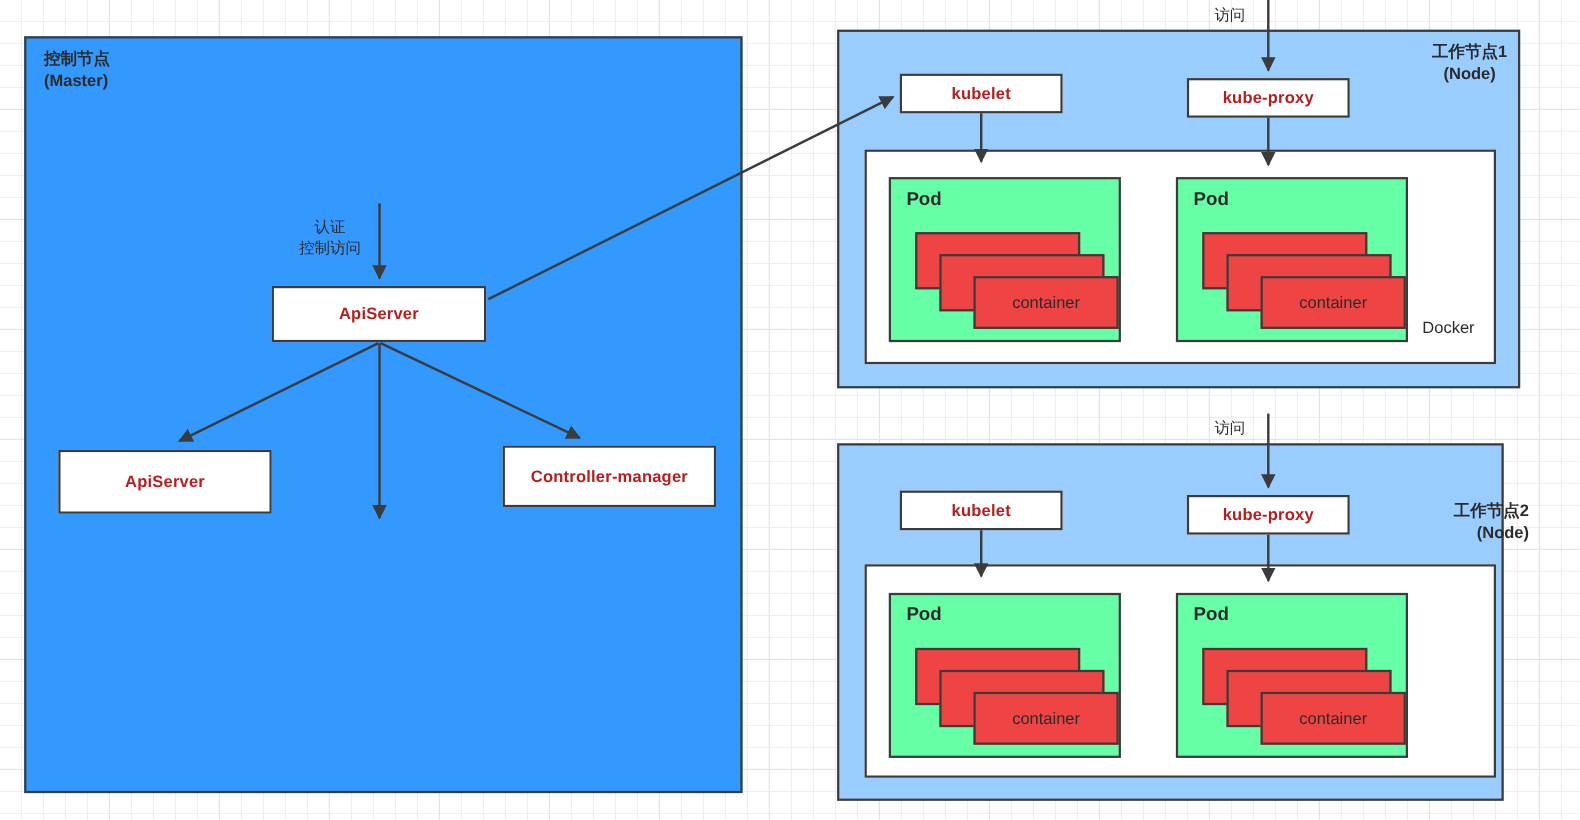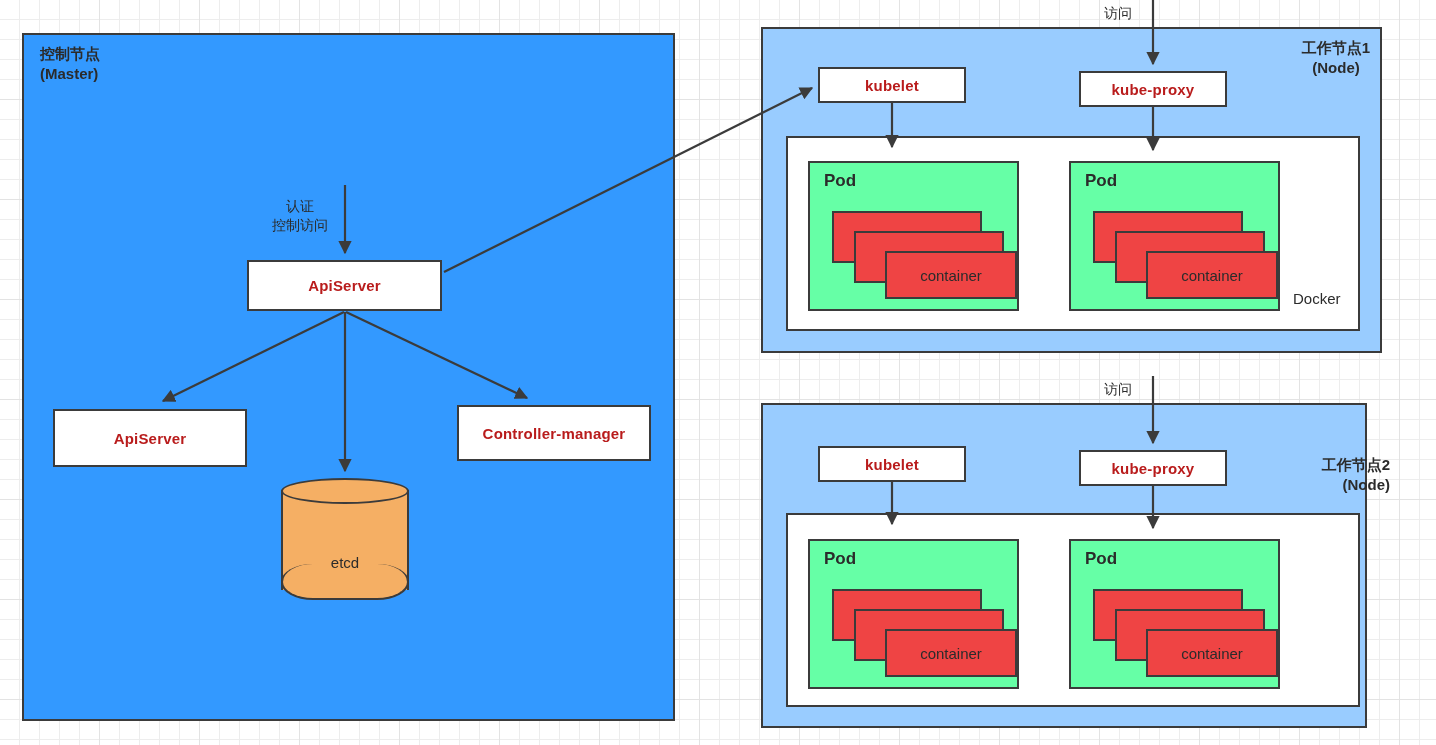--- a/index.html
+++ b/index.html
@@ -198,26 +198,20 @@
   </div>
 
   <div class="box wbox" id="kubelet2">kubelet</div>
   <div class="box wbox" id="kubeproxy2">kube-proxy</div>
   <div class="edge-label" id="visit2-label">访问</div>
 
   <div class="box wbox" id="apiserver">ApiServer</div>
   <div class="box wbox" id="scheduler">ApiServer</div>
   <div class="box wbox" id="ctrlmgr">Controller-manager</div>
 
-  <div id="etcd-wrap">
-    <div class="cyl-body"></div>
-    <div class="cyl-bottom"></div>
-    <div class="cyl-top"></div>
-    <div id="etcd-text">etcd</div>
-  </div>
 
   <div class="edge-label" id="auth-label">认证
 控制访问</div>
 
   <svg class="svgl">
     <defs>
       <marker id="arw" viewBox="0 0 10 10" refX="9" refY="5" markerWidth="6" markerHeight="6" orient="auto-start-reverse">
         <path d="M 0 0 L 10 5 L 0 10 z" fill="#3b3b3b"></path>
       </marker>
     </defs>

